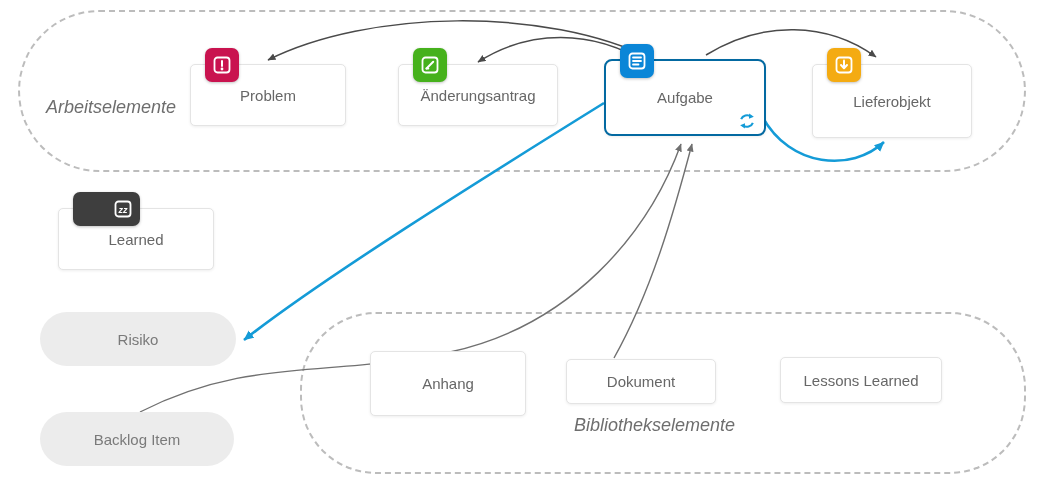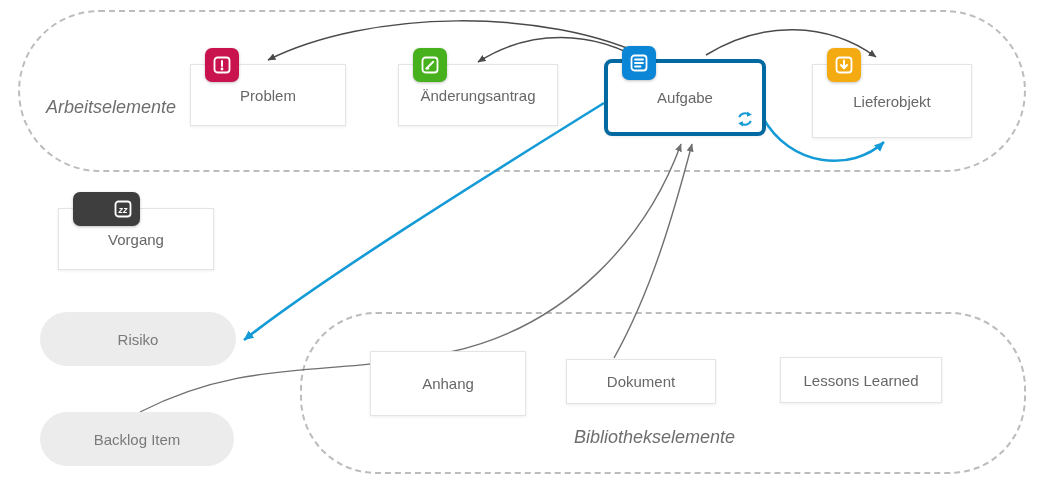--- a/index.html
+++ b/index.html
@@ -6,26 +6,26 @@
   body { font-family:"Liberation Sans", sans-serif; }
   .stage { position:relative; width:1042px; height:490px; background:#fff; overflow:hidden; }
 
   .edges { position:absolute; left:0; top:0; width:1042px; height:490px; z-index:1; pointer-events:none; }
 
   .group { position:absolute; border:2px dashed #bcbcbc; z-index:0; box-sizing:border-box; }
   .group-top { left:18px; top:10px; width:1008px; height:162px; border-radius:85px; }
   .group-bottom { left:300px; top:312px; width:726px; height:162px; border-radius:76px; }
   .group-label { position:absolute; font-style:italic; font-size:18px; color:#6e6e6e; white-space:nowrap; }
   .label-top { left:26px; top:85px; }
-  .label-bottom { left:272px; top:113px; }
+  .label-bottom { left:272px; top:101px; }
 
-  .card { position:absolute; z-index:2; background:#ffffff; border:1px solid #e4e4e4; border-radius:0;
+  .card { position:absolute; z-index:2; background:#ffffff; border:1px solid #e4e4e4; border-radius:5px;
           box-shadow:0 1px 3px rgba(0,0,0,0.07); display:flex; align-items:center; justify-content:center;
           font-size:15px; color:#676767; box-sizing:border-box; }
-  .card.selected { border:4px solid #0369a1; border-radius:8px; }
+  .card.selected { border:2px solid #0369a1; border-radius:8px; }
 
   .node-icon { position:absolute; left:14px; top:-17px; width:34px; height:34px; border-radius:7px;
                display:flex; align-items:center; justify-content:center;
                box-shadow:0 1px 3px rgba(0,0,0,0.25); }
   .node-icon svg { display:block; }
 
   .pill { position:absolute; z-index:2; background:#ececec; border-radius:28px; display:flex;
           align-items:center; justify-content:center; font-size:15px; color:#7a7a7a; box-sizing:border-box; }
 
   .sync-badge { position:absolute; right:8px; bottom:4px; width:18px; height:18px; }
@@ -119,21 +119,21 @@
     <span>Lieferobjekt</span>
   </div>
 
   <div class="card" style="left:58px; top:208px; width:156px; height:62px;">
     <span class="node-icon" style="background: rgb(62, 62, 62); padding-left: 33px;">
       <svg viewBox="0 0 20 20" width="20" height="20">
         <rect x="2.5" y="2.5" width="15" height="15" rx="3" stroke="#fff" stroke-width="1.8" fill="none"></rect>
         <text x="10" y="13.5" font-size="9" font-style="italic" font-weight="bold" fill="#fff" text-anchor="middle" font-family="Liberation Sans, sans-serif">zz</text>
       </svg>
     </span>
-    <span>Vorgang</span>
+    <span>Learned</span>
   </div>
 
   <div class="pill" style="left:40px; top:312px; width:196px; height:54px;">
     <span>Risiko</span>
   </div>
 
   <div class="pill" style="left:40px; top:412px; width:194px; height:54px;">
     <span>Backlog Item</span>
   </div>
 

